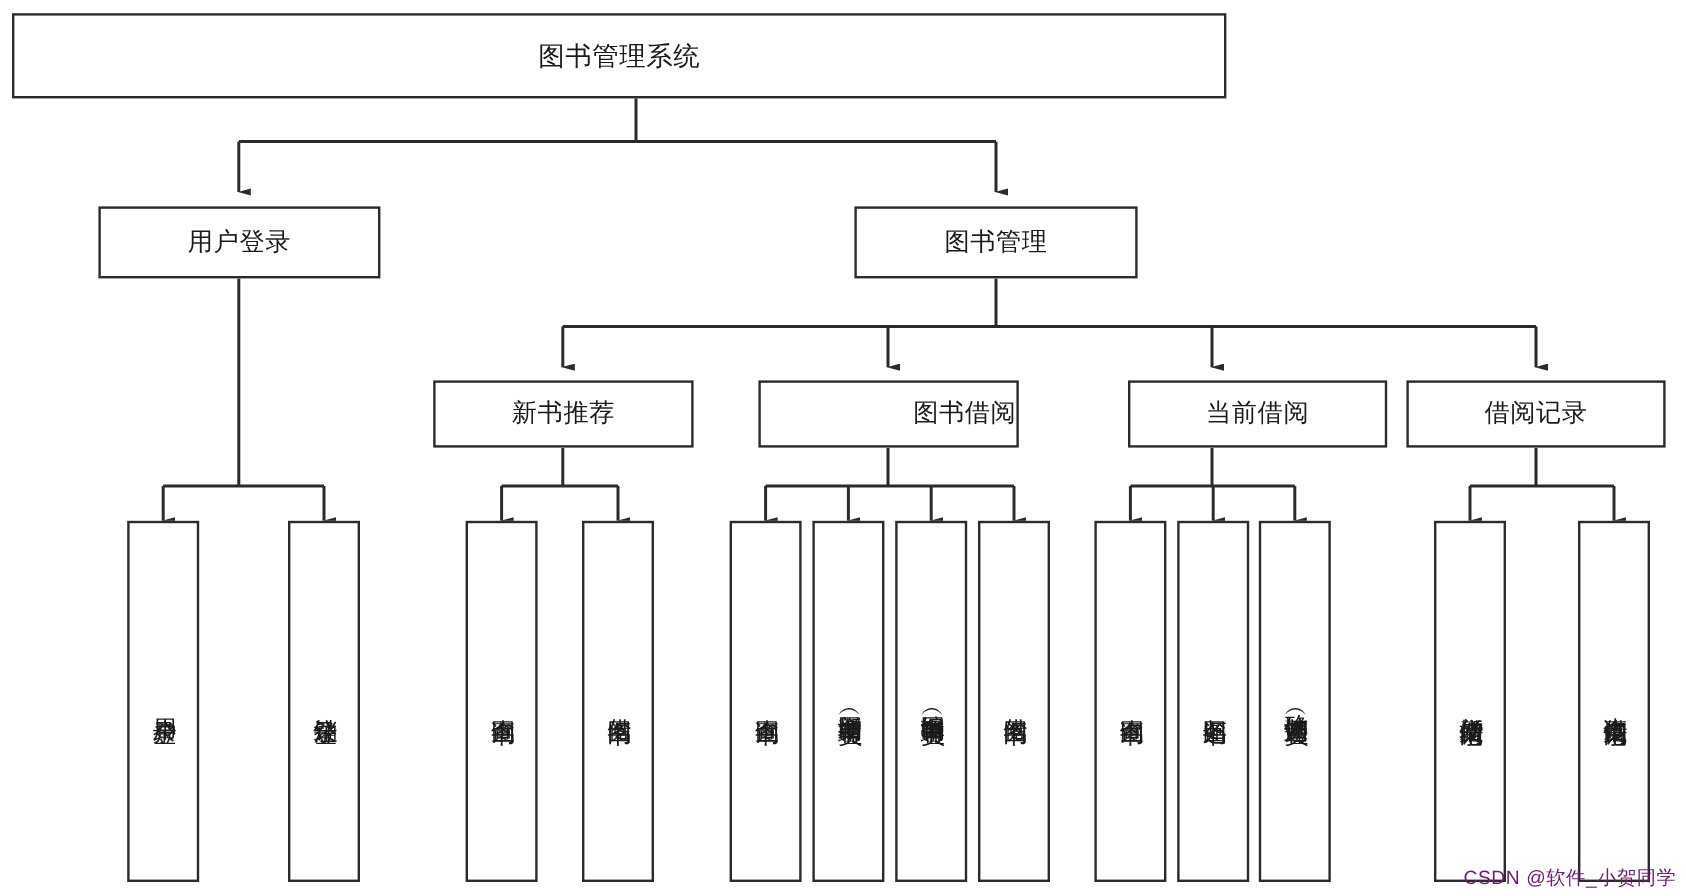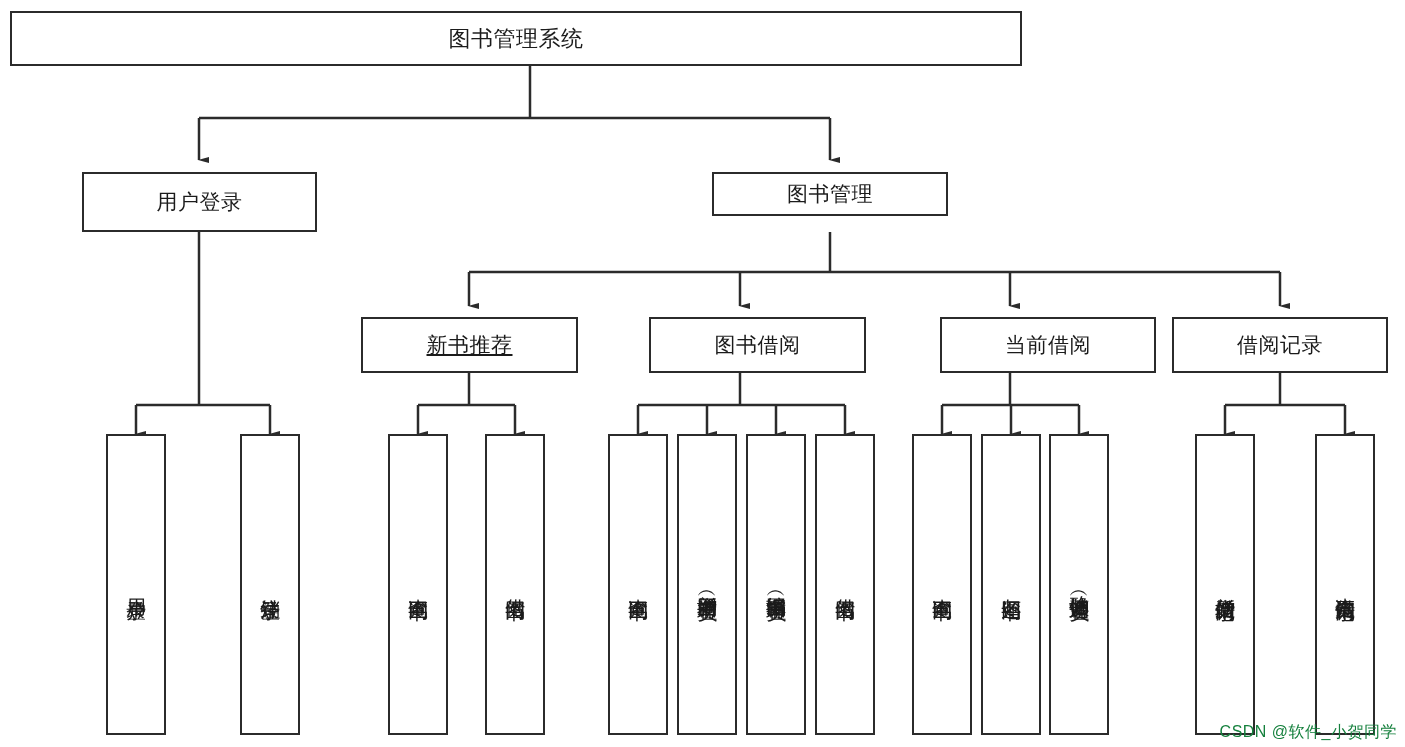--- a/index.html
+++ b/index.html
@@ -57,21 +57,21 @@
     white-space: nowrap;
   }
   #root-node {
     font-size: 22px;
   }
   #watermark {
     position: absolute;
     right: 8px;
     bottom: 4px;
     font-size: 16px;
-    color: #15803d;
+    color: #701a75;
     letter-spacing: 0.5px;
     white-space: nowrap;
   }
 </style>
 </head>
 <body>
 
 <div id="canvas">
 
   <svg class="edges" viewBox="0 0 1405 747">
@@ -118,37 +118,37 @@
       <path d="M1079,405 L1079,434" marker-end="url(#arrow)"></path>
 
       <path d="M1280,373 L1280,405"></path>
       <path d="M1225,405 L1345,405"></path>
       <path d="M1225,405 L1225,434" marker-end="url(#arrow)"></path>
       <path d="M1345,405 L1345,434" marker-end="url(#arrow)"></path>
 
     </g>
   </svg>
 
-  <div class="node horiz" id="root-node" style="left:10px; top:11px; width:1012px; height:55px;">
+  <div class="node horiz" id="root-node" style="left:10px; top:11px; width:1012px; height:71px;">
     <span>图书管理系统</span>
   </div>
 
   <div class="node horiz" style="left:82px; top:172px; width:235px; height:60px;">
     <span>用户登录</span>
   </div>
 
-  <div class="node horiz" style="left:712px; top:172px; width:236px; height:44px;">
+  <div class="node horiz" style="left:712px; top:172px; width:236px; height:60px;">
     <span>图书管理</span>
   </div>
 
-  <div class="node horiz" style="left:361px; top:317px; width:217px; height:56px;text-decoration:underline;">
+  <div class="node horiz" style="left:361px; top:317px; width:217px; height:56px;">
     <span>新书推荐</span>
   </div>
 
-  <div class="node horiz" style="left:649px; top:317px; width:217px; height:56px;">
+  <div class="node horiz" style="left:632px; top:317px; width:217px; height:56px;justify-content:flex-end;">
     <span>图书借阅</span>
   </div>
 
   <div class="node horiz" style="left:940px; top:317px; width:216px; height:56px;">
     <span>当前借阅</span>
   </div>
 
   <div class="node horiz" style="left:1172px; top:317px; width:216px; height:56px;text-align:center;">
     <span>借阅记录</span>
   </div>

